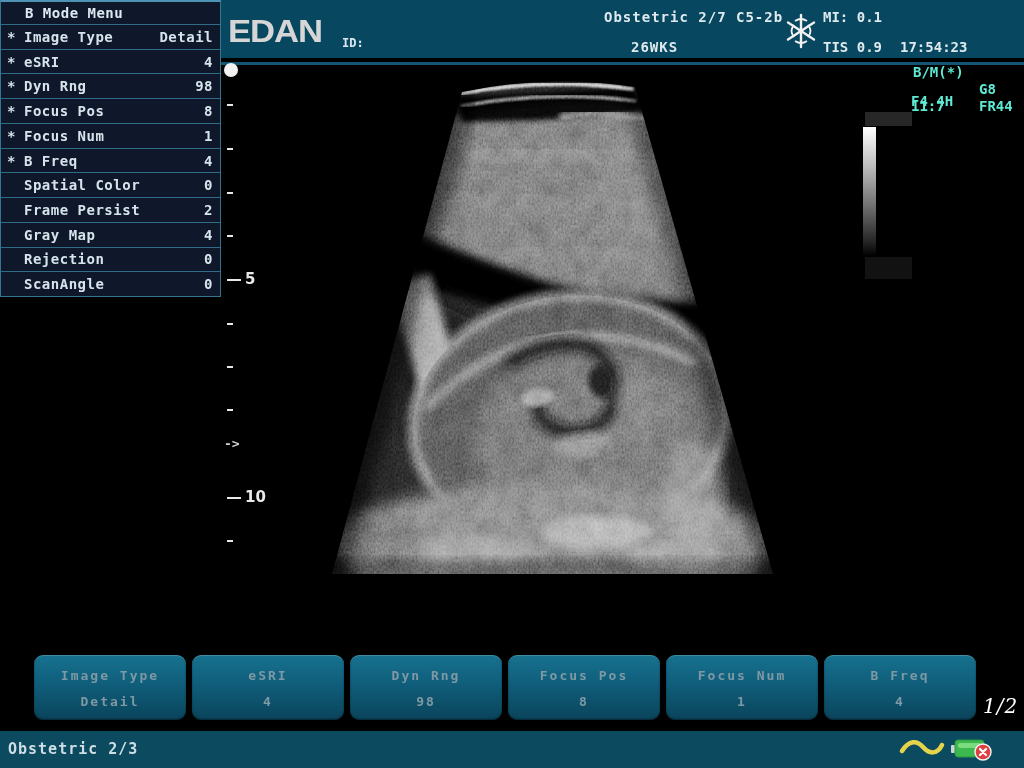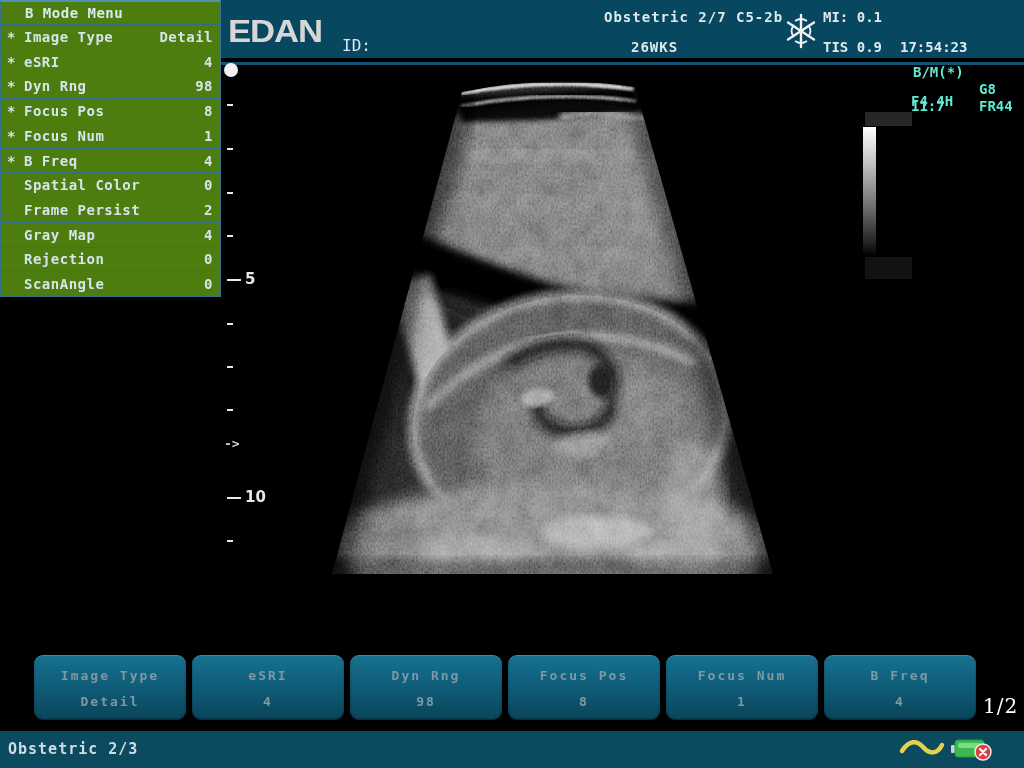--- a/index.html
+++ b/index.html
@@ -6,30 +6,30 @@
   body{width:1024px;height:768px;position:relative;overflow:hidden;
        font-family:"DejaVu Sans Mono", monospace;-webkit-font-smoothing:none;}
   .abs{position:absolute;}
 
   
   .topbar{left:0;top:0;width:1024px;height:58px;background:#07475f;z-index:4;}
   .topbar-line{left:0;top:62px;width:1024px;height:3px;background:#135572;z-index:2;}
   .logo{left:228px;top:14px;font-family:"Liberation Sans",sans-serif;font-weight:900;
         font-size:31px;color:#d6d6d6;letter-spacing:-1px;transform:scaleX(1.12);
         transform-origin:left;z-index:5;}
-  .id-label{left:342px;top:36px;font-size:16px;font-weight:normal;color:#dde8ee;z-index:5;}
+  .id-label{left:342px;top:36px;font-size:12px;font-weight:bold;color:#dde8ee;z-index:5;}
   .preset-line1{left:604px;top:9px;font-size:14px;font-weight:bold;color:#dfe9ee;letter-spacing:1px;z-index:5;}
   .preset-line2{left:631px;top:39px;font-size:14px;font-weight:bold;color:#dfe9ee;letter-spacing:1px;z-index:5;}
   .mi-text{left:823px;top:9px;font-size:14px;font-weight:bold;color:#dfe9ee;z-index:5;}
   .tis-text{left:823px;top:39px;font-size:14px;font-weight:bold;color:#dfe9ee;z-index:5;text-align:center;}
   .clock{left:900px;top:39px;font-size:14px;font-weight:bold;color:#dfe9ee;z-index:5;}
   .snowflake{left:784px;top:12px;z-index:5;}
 
   
-  .menu{left:0;top:0;width:221px;height:297px;background:#4d7c0f;z-index:6;
+  .menu{left:0;top:0;width:221px;height:297px;background:#0f172a;z-index:6;
         border:1px solid #35768f;border-top:2px solid #4e93b4;box-sizing:border-box;
         display:flex;flex-direction:column;}
   .menu-header{height:22px;display:flex;align-items:center;padding-left:24px;
                font-size:14px;font-weight:bold;color:#dceaddff;color:#dceaf2;letter-spacing:.5px;}
   .menu-row{flex:1;display:flex;align-items:center;border-top:1px solid #2e6c88;
             font-size:14px;font-weight:bold;color:#d6e4ec;letter-spacing:.5px;}
   .menu-star{width:16px;padding-left:6px;}
   .menu-label{padding-left:1px;}
   .menu-value{margin-left:auto;padding-right:7px;}
 
@@ -56,21 +56,21 @@
   
   .softkeys{left:34px;top:655px;display:flex;gap:6px;z-index:3;}
   .skbtn{width:152px;height:65px;border-radius:9px;box-sizing:border-box;
          background:linear-gradient(180deg,#17728f 0%,#10607d 40%,#0a445b 100%);
          box-shadow:inset 0 1px 0 rgba(255,255,255,.18), inset 0 -1px 2px rgba(0,0,0,.45);
          display:flex;flex-direction:column;align-items:center;
          font-size:13px;font-weight:bold;color:#7f99a4;letter-spacing:2px;}
   .skbtn .sk-label{margin-top:13px;}
   .skbtn .sk-value{margin-top:11px;}
   .page-ind{left:983px;top:694px;font-family:"DejaVu Serif",serif;font-size:20px;
-            color:#fff;z-index:3;letter-spacing:1px;}
+            color:#fff;z-index:3;letter-spacing:1px;font-style:italic;}
 
   
   .statusbar{left:0;top:731px;width:1024px;height:37px;background:#0b4a5f;z-index:4;}
   .status-preset{left:8px;top:740px;font-size:15px;font-weight:bold;color:#cfdde4;
                  letter-spacing:1px;z-index:5;}
   .wave-icon{left:898px;top:738px;z-index:5;}
   .battery-icon{left:950px;top:737px;z-index:5;}
 
   .fan-svg{left:0;top:0;z-index:1;}
 </style>

